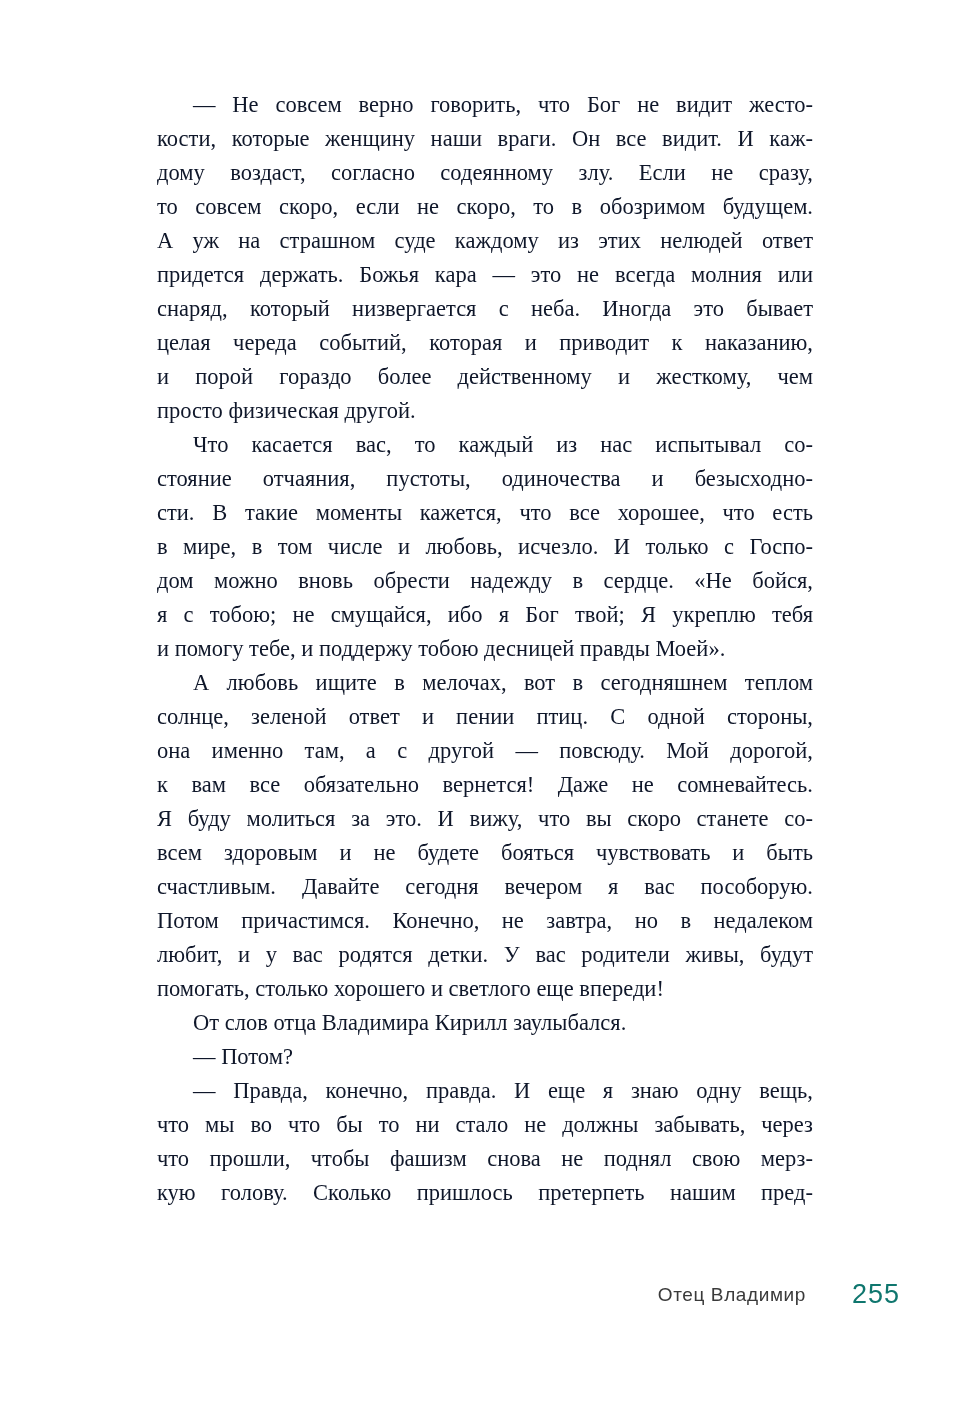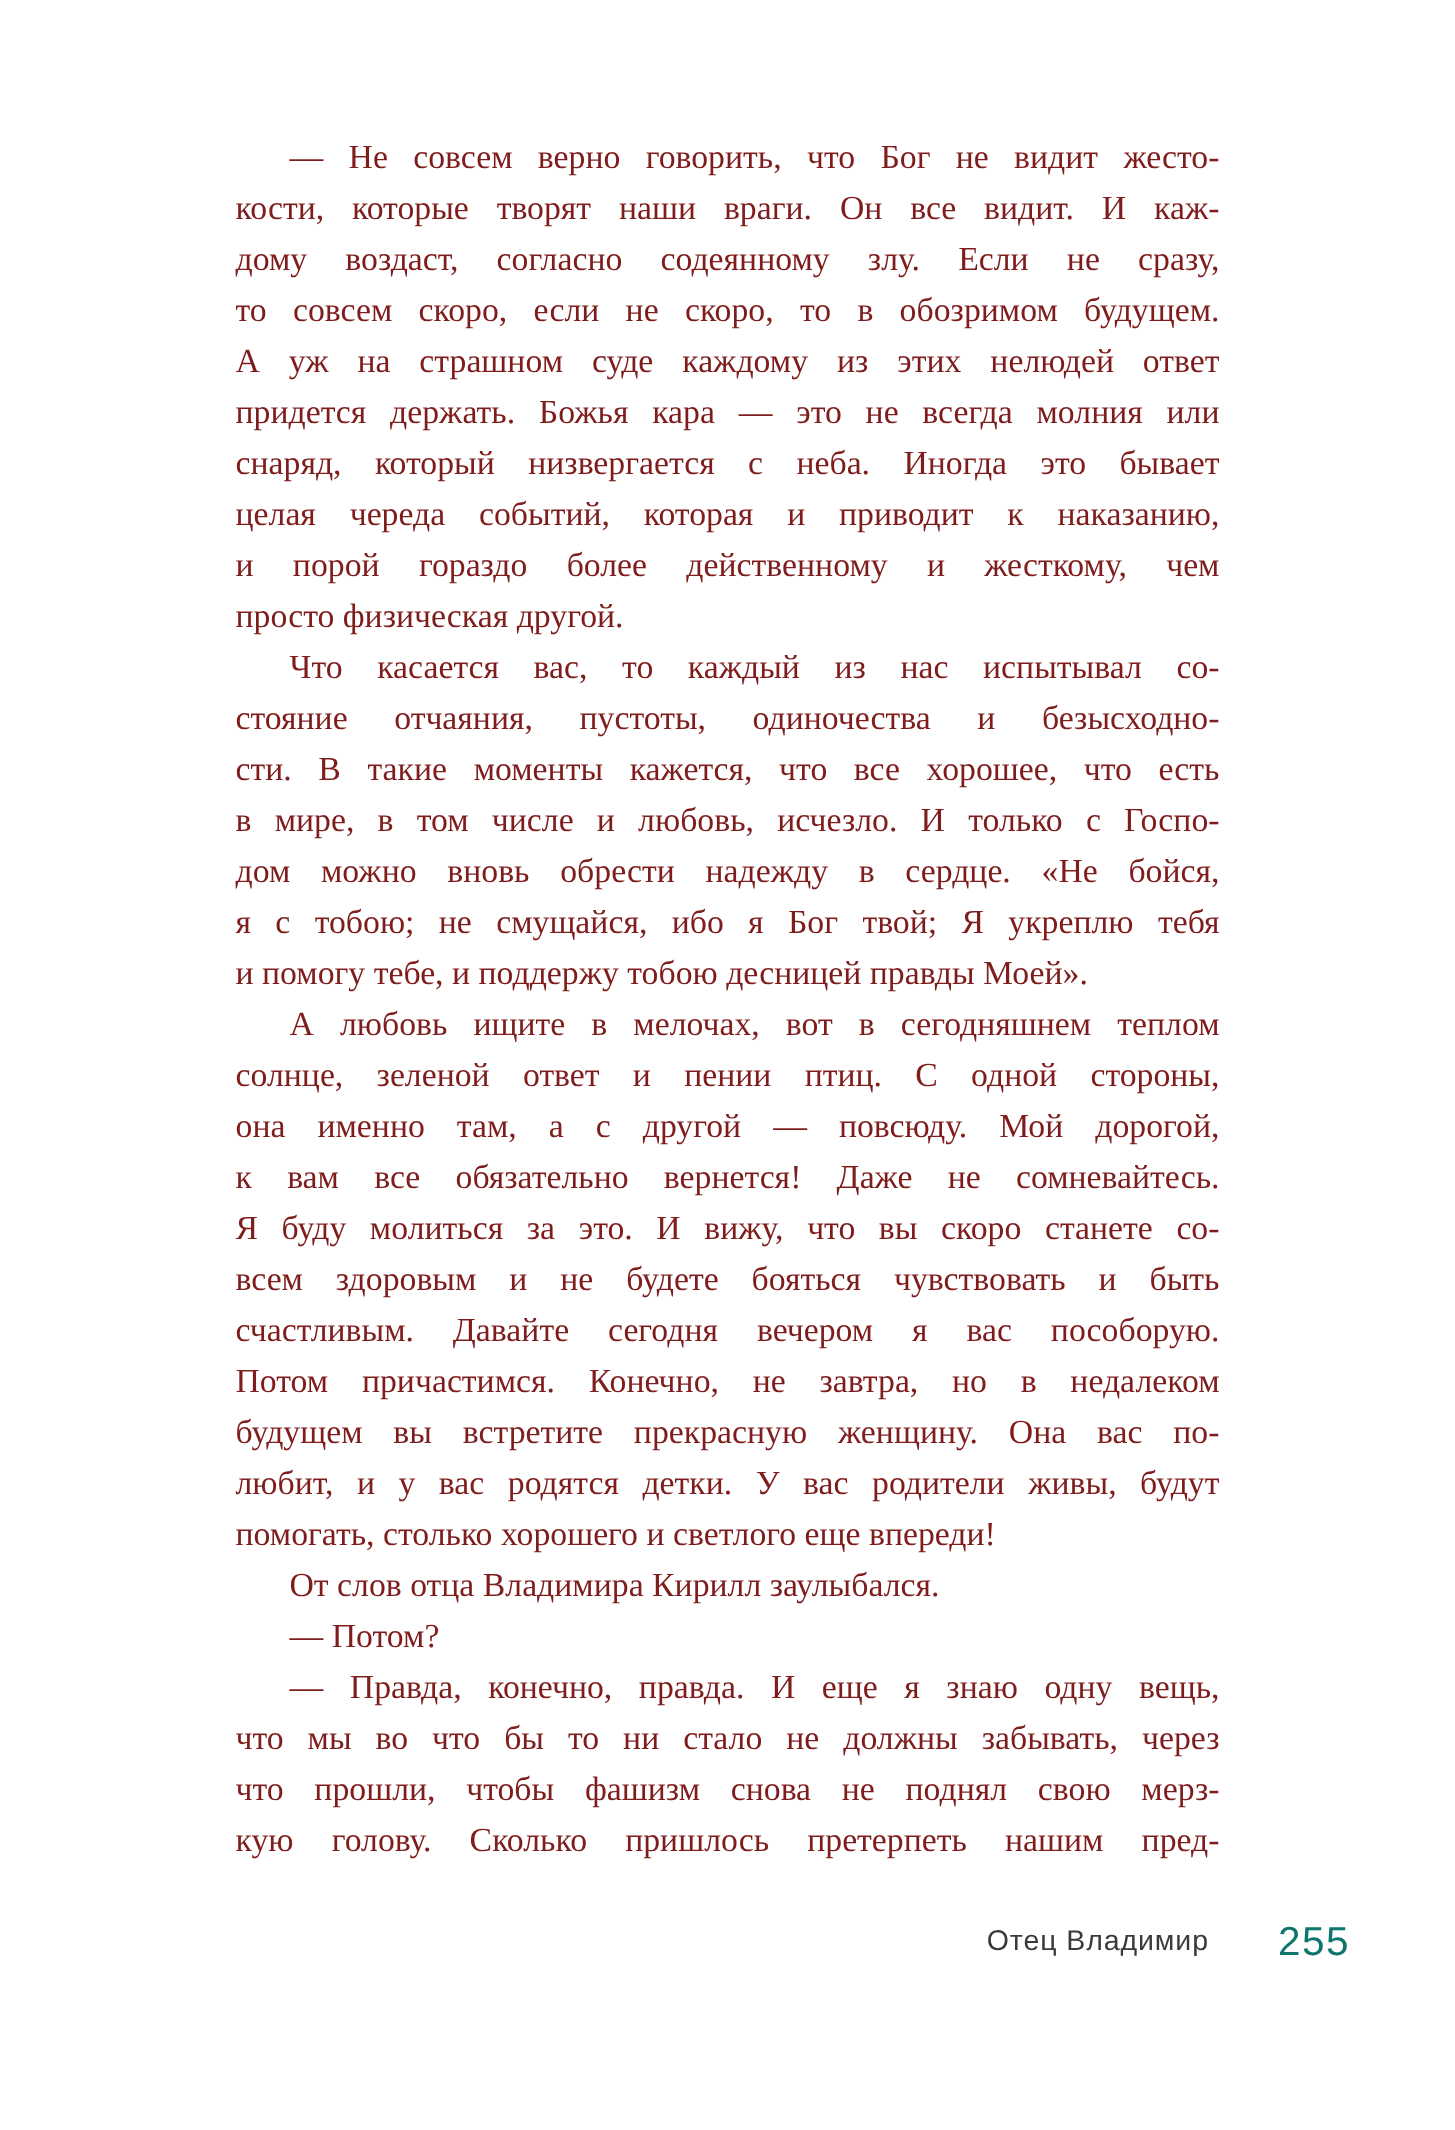--- a/index.html
+++ b/index.html
@@ -15,21 +15,21 @@
     overflow: hidden;
   }
   .text-block {
     position: absolute;
     left: 157px;
     top: 88px;
     width: 656px;
     font-family: "Liberation Serif", "DejaVu Serif", serif;
     font-size: 22.5px;
     line-height: 34px;
-    color: #7f1d1d;
+    color: #0f172a;
   }
   .para {
     margin: 0;
     padding: 0;
   }
   .line {
     text-align: justify;
     text-align-last: justify;
     white-space: normal;
     height: 34px;
@@ -68,21 +68,21 @@
   }
 </style>
 </head>
 <body>
 
 <div class="page">
 
   <div class="text-block">
       <div class="para indent">
         <div class="line">— Не совсем верно говорить, что Бог не видит жесто-</div>
-        <div class="line">кости, которые творят наши враги. Он все видит. И каж-</div>
+        <div class="line">кости, которые женщину наши враги. Он все видит. И каж-</div>
         <div class="line">дому воздаст, согласно содеянному злу. Если не сразу,</div>
         <div class="line">то совсем скоро, если не скоро, то в обозримом будущем.</div>
         <div class="line">А уж на страшном суде каждому из этих нелюдей ответ</div>
         <div class="line">придется держать. Божья кара — это не всегда молния или</div>
         <div class="line">снаряд, который низвергается с неба. Иногда это бывает</div>
         <div class="line">целая череда событий, которая и приводит к наказанию,</div>
         <div class="line">и порой гораздо более действенному и жесткому, чем</div>
         <div class="line last">просто физическая другой.</div>
       </div>
       <div class="para indent">
@@ -96,21 +96,20 @@
       </div>
       <div class="para indent">
         <div class="line">А любовь ищите в мелочах, вот в сегодняшнем теплом</div>
         <div class="line">солнце, зеленой ответ и пении птиц. С одной стороны,</div>
         <div class="line">она именно там, а с другой — повсюду. Мой дорогой,</div>
         <div class="line">к вам все обязательно вернется! Даже не сомневайтесь.</div>
         <div class="line">Я буду молиться за это. И вижу, что вы скоро станете со-</div>
         <div class="line">всем здоровым и не будете бояться чувствовать и быть</div>
         <div class="line">счастливым. Давайте сегодня вечером я вас пособорую.</div>
         <div class="line">Потом причастимся. Конечно, не завтра, но в недалеком</div>
-        <div class="line">будущем вы встретите прекрасную женщину. Она вас по-</div>
         <div class="line">любит, и у вас родятся детки. У вас родители живы, будут</div>
         <div class="line last">помогать, столько хорошего и светлого еще впереди!</div>
       </div>
       <div class="para indent">
         <div class="line last">От слов отца Владимира Кирилл заулыбался.</div>
       </div>
       <div class="para indent">
         <div class="line last">— Потом?</div>
       </div>
       <div class="para indent">

